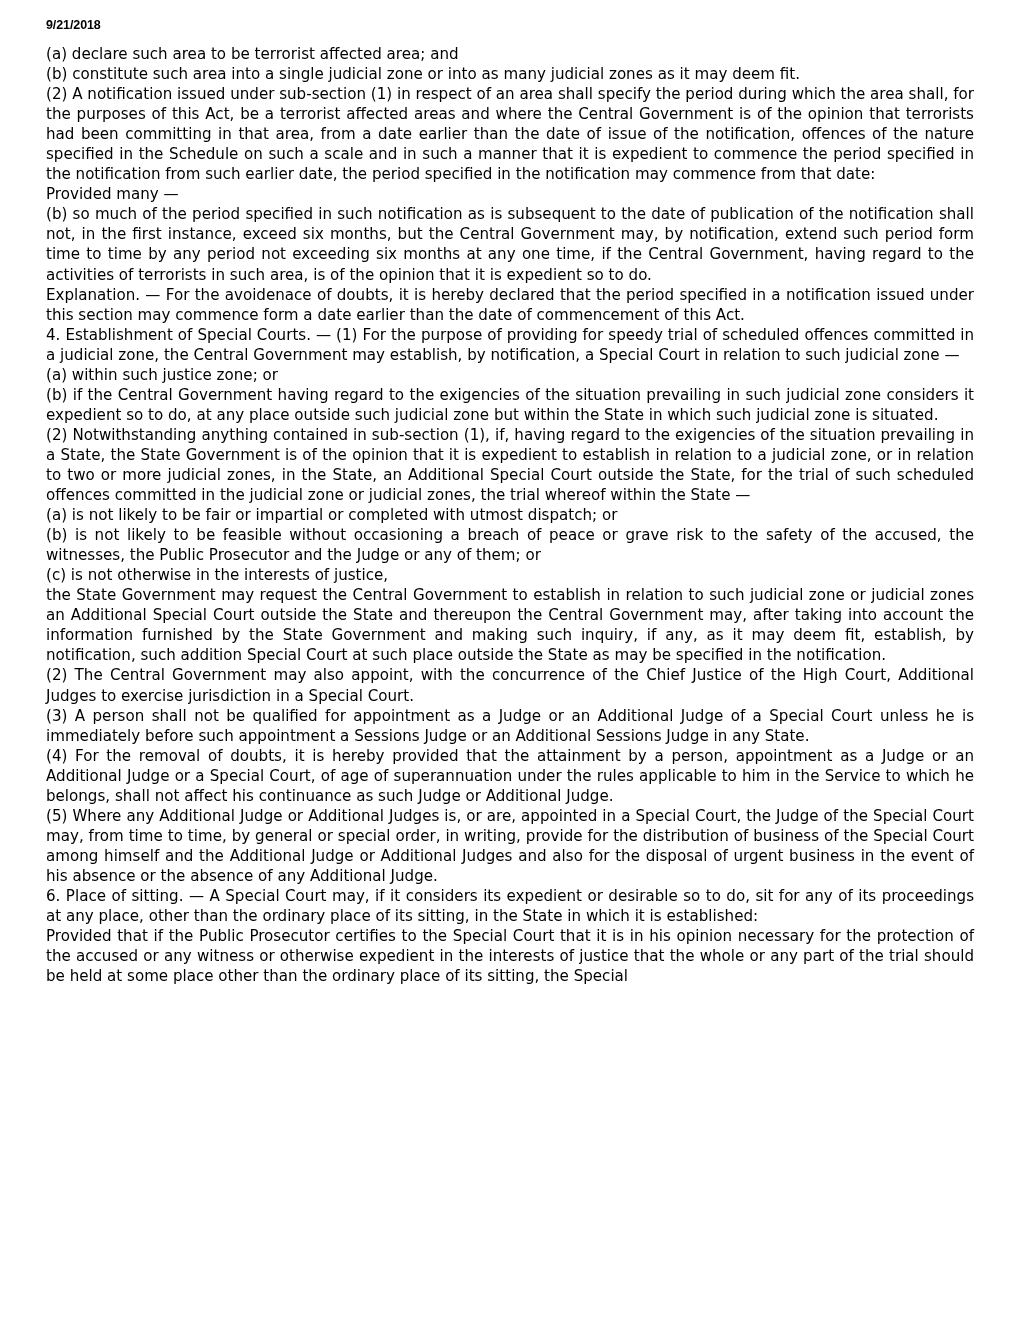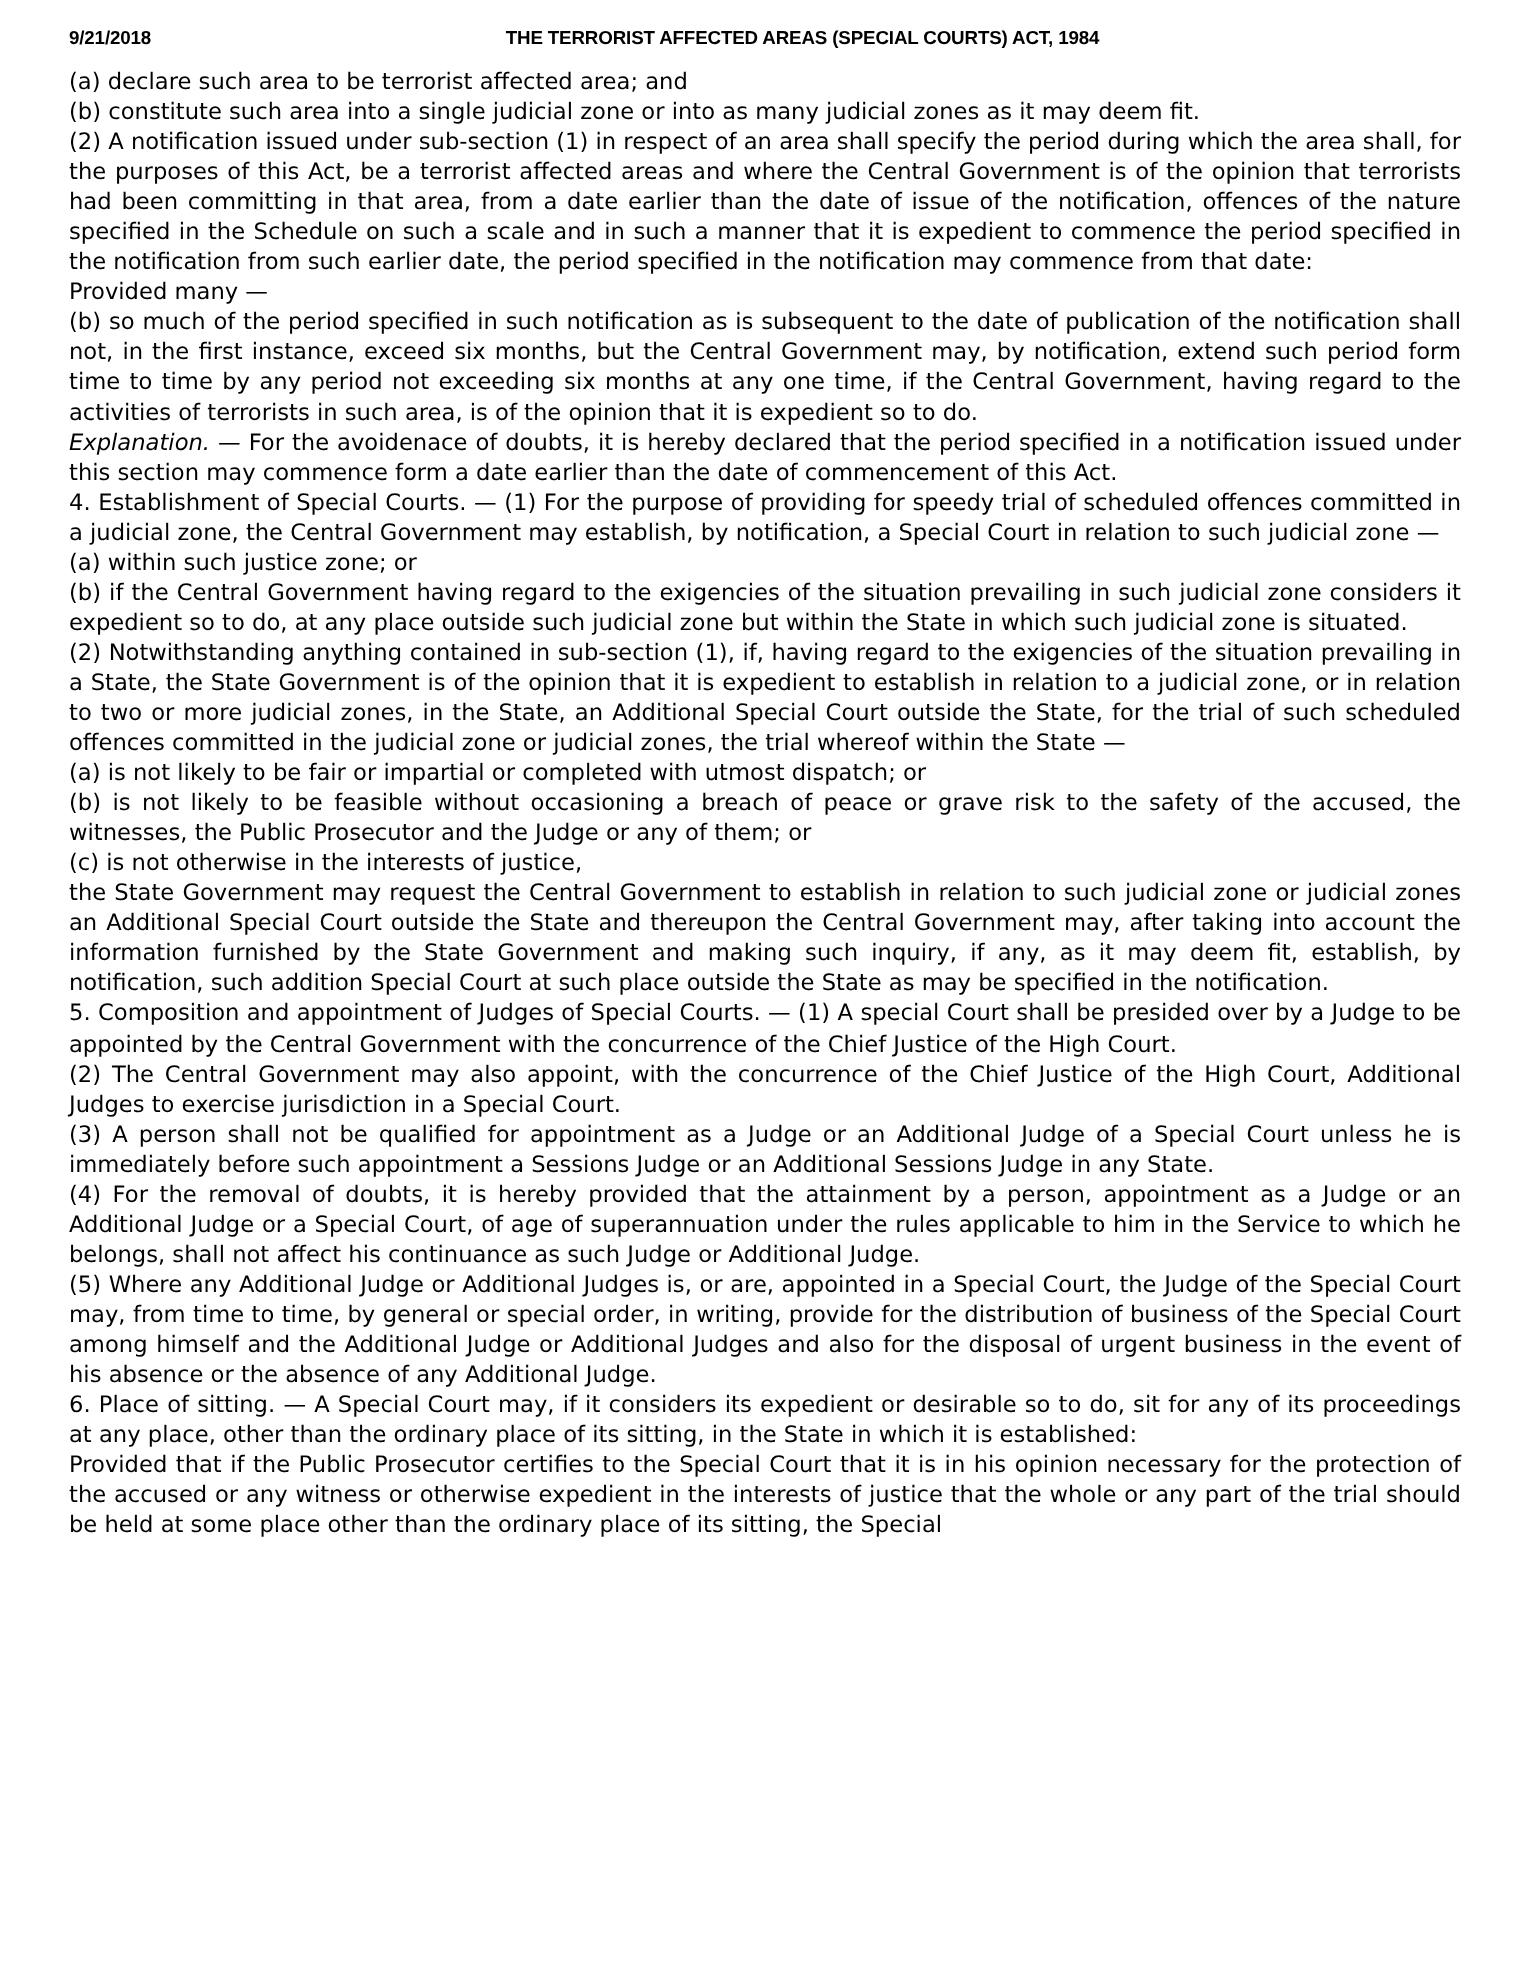--- a/index.html
+++ b/index.html
@@ -54,31 +54,29 @@
     text-align: justify;
   }
   
   .p-short {
     text-align: center;
   }
   .sect-head {
     font-weight: normal;
   }
   .ital {
-    font-style: italic;
   }
 </style>
 </head>
 <body>
 
 <div class="page">
 
   <div class="pageheader">
     <span class="hdr-date">9/21/2018</span>
-    <span class="hdr-title">THE TERRORIST AFFECTED AREAS (SPECIAL COURTS) ACT, 1984</span>
   </div>
 
   <div class="body-text">
 
     <p class="p-short">(a) declare such area to be terrorist affected area; and</p>
 
     <p class="p-short">(b) constitute such area into a single judicial zone or into as many judicial zones as it may deem fit.</p>
 
     <p>(2) A notification issued under sub-section (1) in respect of an area shall specify the period during which the area shall, for the purposes of this Act, be a terrorist affected areas and where the Central Government is of the opinion that terrorists had been committing in that area, from a date earlier than the date of issue of the notification, offences of the nature specified in the Schedule on such a scale and in such a manner that it is expedient to commence the period specified in the notification from such earlier date, the period specified in the notification may commence from that date:</p>
 
@@ -98,21 +96,20 @@
     <p>(2) Notwithstanding anything contained in sub-section (1), if, having regard to the exigencies of the situation prevailing in a State, the State Government is of the opinion that it is expedient to establish in relation to a judicial zone, or in relation to two or more judicial zones, in the State, an Additional Special Court outside the State, for the trial of such scheduled offences committed in the judicial zone or judicial zones, the trial whereof within the State —</p>
 
     <p class="p-short">(a) is not likely to be fair or impartial or completed with utmost dispatch; or</p>
 
     <p>(b) is not likely to be feasible without occasioning a breach of peace or grave risk to the safety of the accused, the witnesses, the Public Prosecutor and the Judge or any of them; or</p>
 
     <p class="p-short">(c) is not otherwise in the interests of justice,</p>
 
     <p>the State Government may request the Central Government to establish in relation to such judicial zone or judicial zones an Additional Special Court outside the State and thereupon the Central Government may, after taking into account the information furnished by the State Government and making such inquiry, if any, as it may deem fit, establish, by notification, such addition Special Court at such place outside the State as may be specified in the notification.</p>
 
-    <p><span class="sect-head">5. Composition and appointment of Judges of Special Courts.</span><span> — (1) A special Court shall be presided over by a Judge to be appointed by the Central Government with the concurrence of the Chief Justice of the High Court.</span></p>
 
     <p>(2) The Central Government may also appoint, with the concurrence of the Chief Justice of the High Court, Additional Judges to exercise jurisdiction in a Special Court.</p>
 
     <p>(3) A person shall not be qualified for appointment as a Judge or an Additional Judge of a Special Court unless he is immediately before such appointment a Sessions Judge or an Additional Sessions Judge in any State.</p>
 
     <p>(4) For the removal of doubts, it is hereby provided that the attainment by a person, appointment as a Judge or an Additional Judge or a Special Court, of age of superannuation under the rules applicable to him in the Service to which he belongs, shall not affect his continuance as such Judge or Additional Judge.</p>
 
     <p>(5) Where any Additional Judge or Additional Judges is, or are, appointed in a Special Court, the Judge of the Special Court may, from time to time, by general or special order, in writing, provide for the distribution of business of the Special Court among himself and the Additional Judge or Additional Judges and also for the disposal of urgent business in the event of his absence or the absence of any Additional Judge.</p>
 
     <p><span class="sect-head">6. Place of sitting.</span><span> — A Special Court  may, if it considers its expedient or desirable so to do, sit for any of its proceedings at any  place, other than the ordinary place of its sitting, in the State in which it is established:</span></p>

